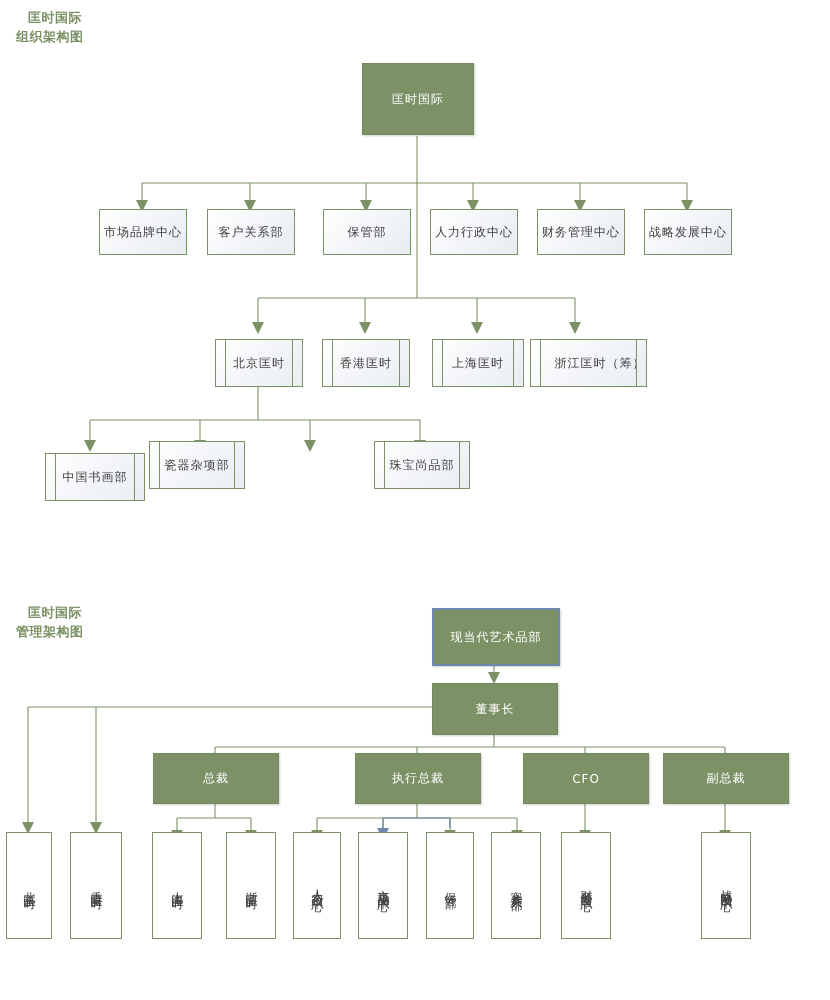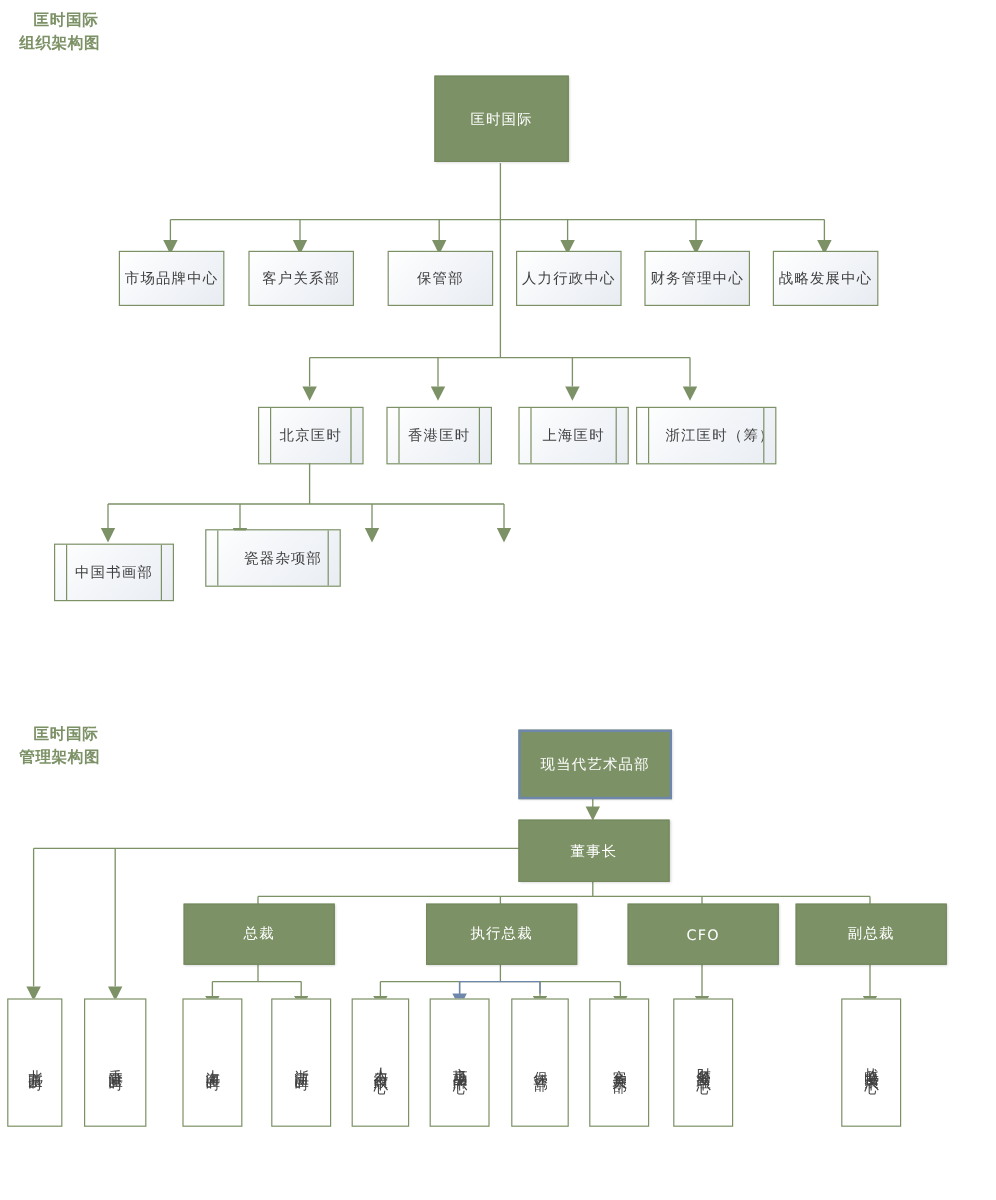--- a/index.html
+++ b/index.html
@@ -178,21 +178,22 @@
   <div class="node-light" style="left:430px;top:209px;width:86px;height:44px;">人力行政中心</div>
   <div class="node-light" style="left:537px;top:209px;width:86px;height:44px;">财务管理中心</div>
   <div class="node-light" style="left:644px;top:209px;width:86px;height:44px;">战略发展中心</div>
 
   <div class="node-proc" style="left:215px;top:339px;width:86px;height:46px;">北京匡时</div>
   <div class="node-proc" style="left:322px;top:339px;width:86px;height:46px;">香港匡时</div>
   <div class="node-proc" style="left:432px;top:339px;width:90px;height:46px;">上海匡时</div>
   <div class="node-proc" style="left:530px;top:339px;width:92px;height:46px;padding-left:23px;">浙江匡时（筹）</div>
 
   <div class="node-proc" style="left:45px;top:441px;width:98px;height:46px;margin-top:12px;">中国书画部</div>
-  <div class="node-proc" style="left:171px;top:441px;width:94px;height:46px;padding-left:17px;">瓷器杂项部</div>
+  <div class="node-proc" style="left:149px;top:441px;width:94px;height:46px;">瓷器杂项部</div>
+  <div class="node-proc" style="left:374px;top:441px;width:94px;height:46px;">珠宝尚品部</div>
 
   <div class="title" style="left:28px;top:603px;">匡时国际</div>
   <div class="title" style="left:16px;top:622px;">管理架构图</div>
 
   <div class="node-solid selected" style="left:432px;top:608px;width:124px;height:54px;">现当代艺术品部</div>
 
   <div class="node-solid" style="left:153px;top:753px;width:124px;height:49px;">总裁</div>
 
   <div class="node-solid" style="left:432px;top:683px;width:124px;height:50px;">董事长</div>
   <div class="node-solid" style="left:355px;top:753px;width:124px;height:49px;">执行总裁</div>

